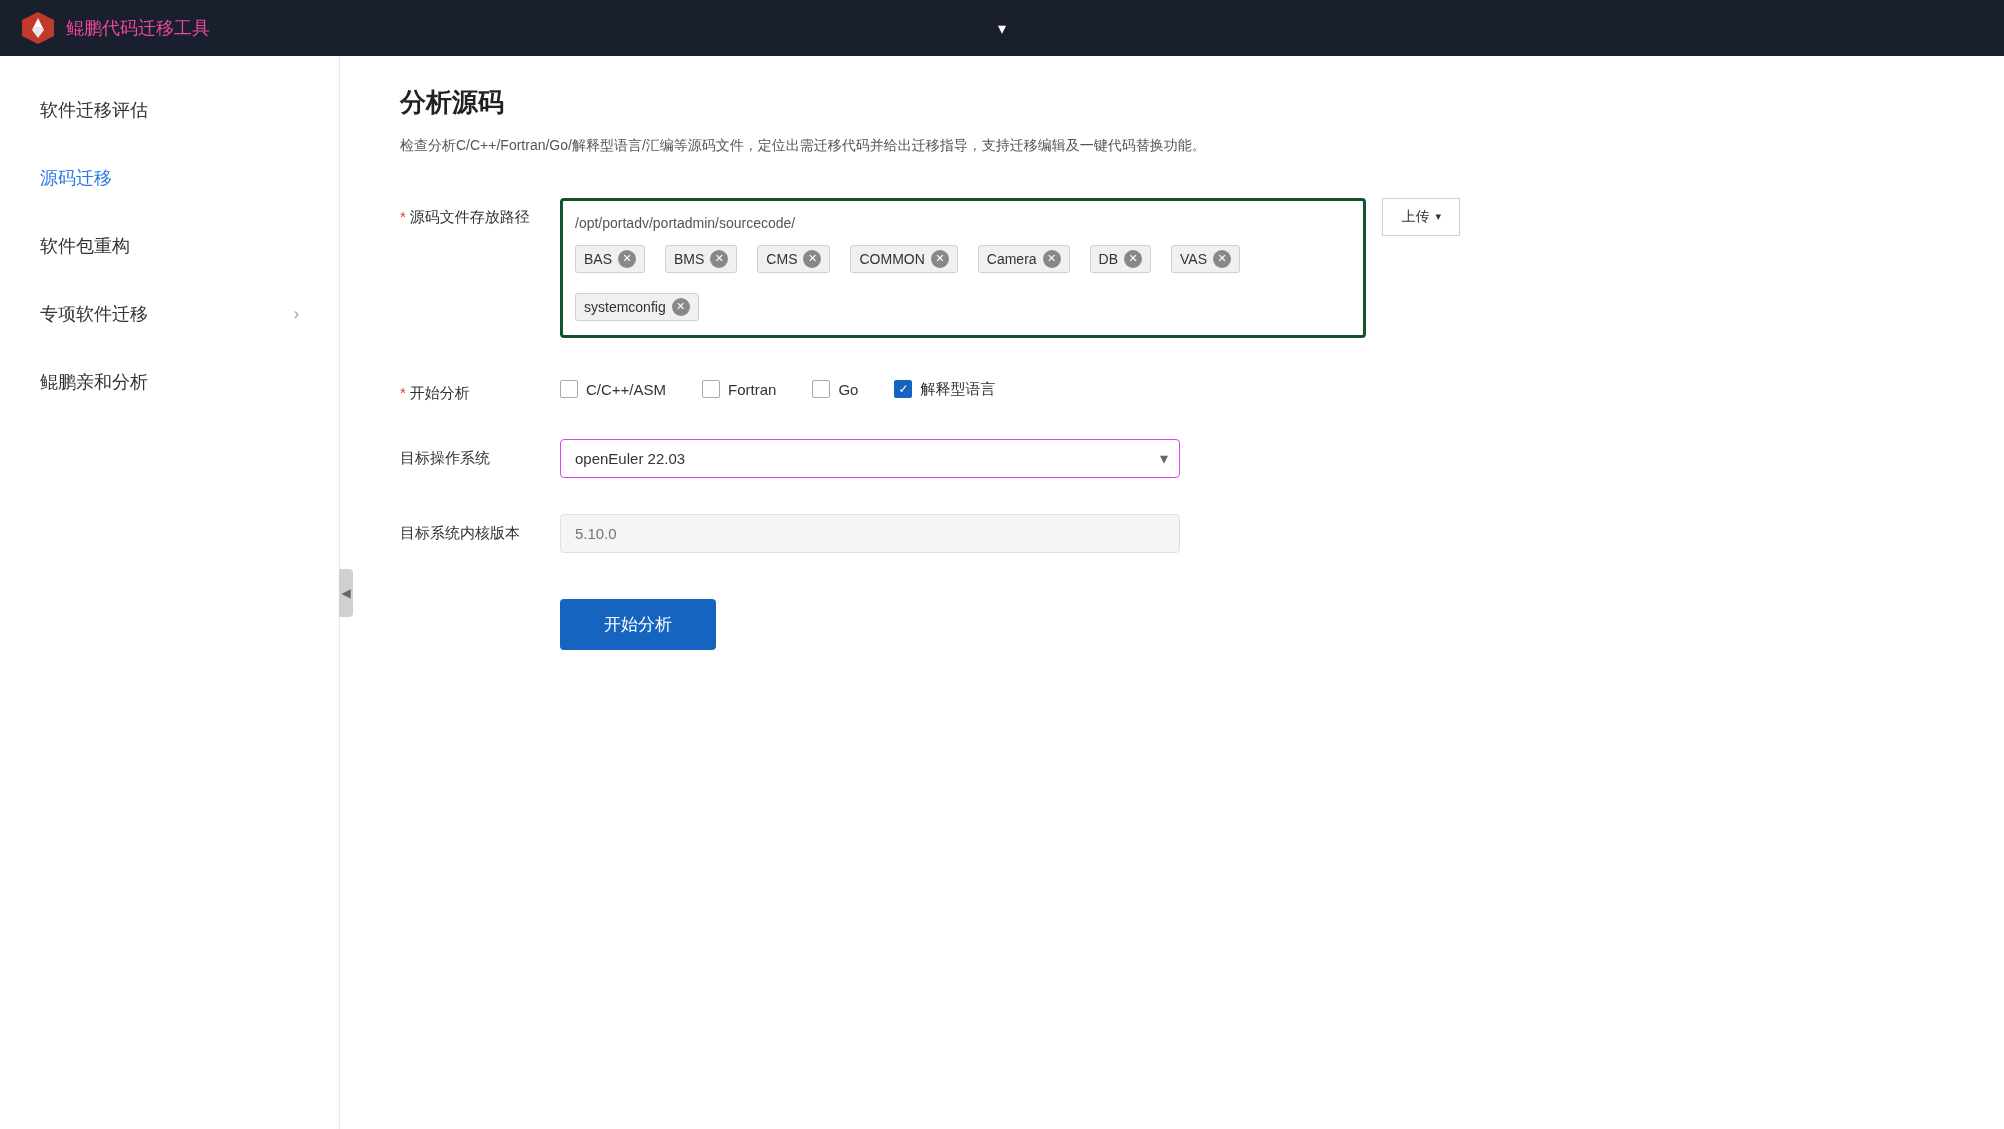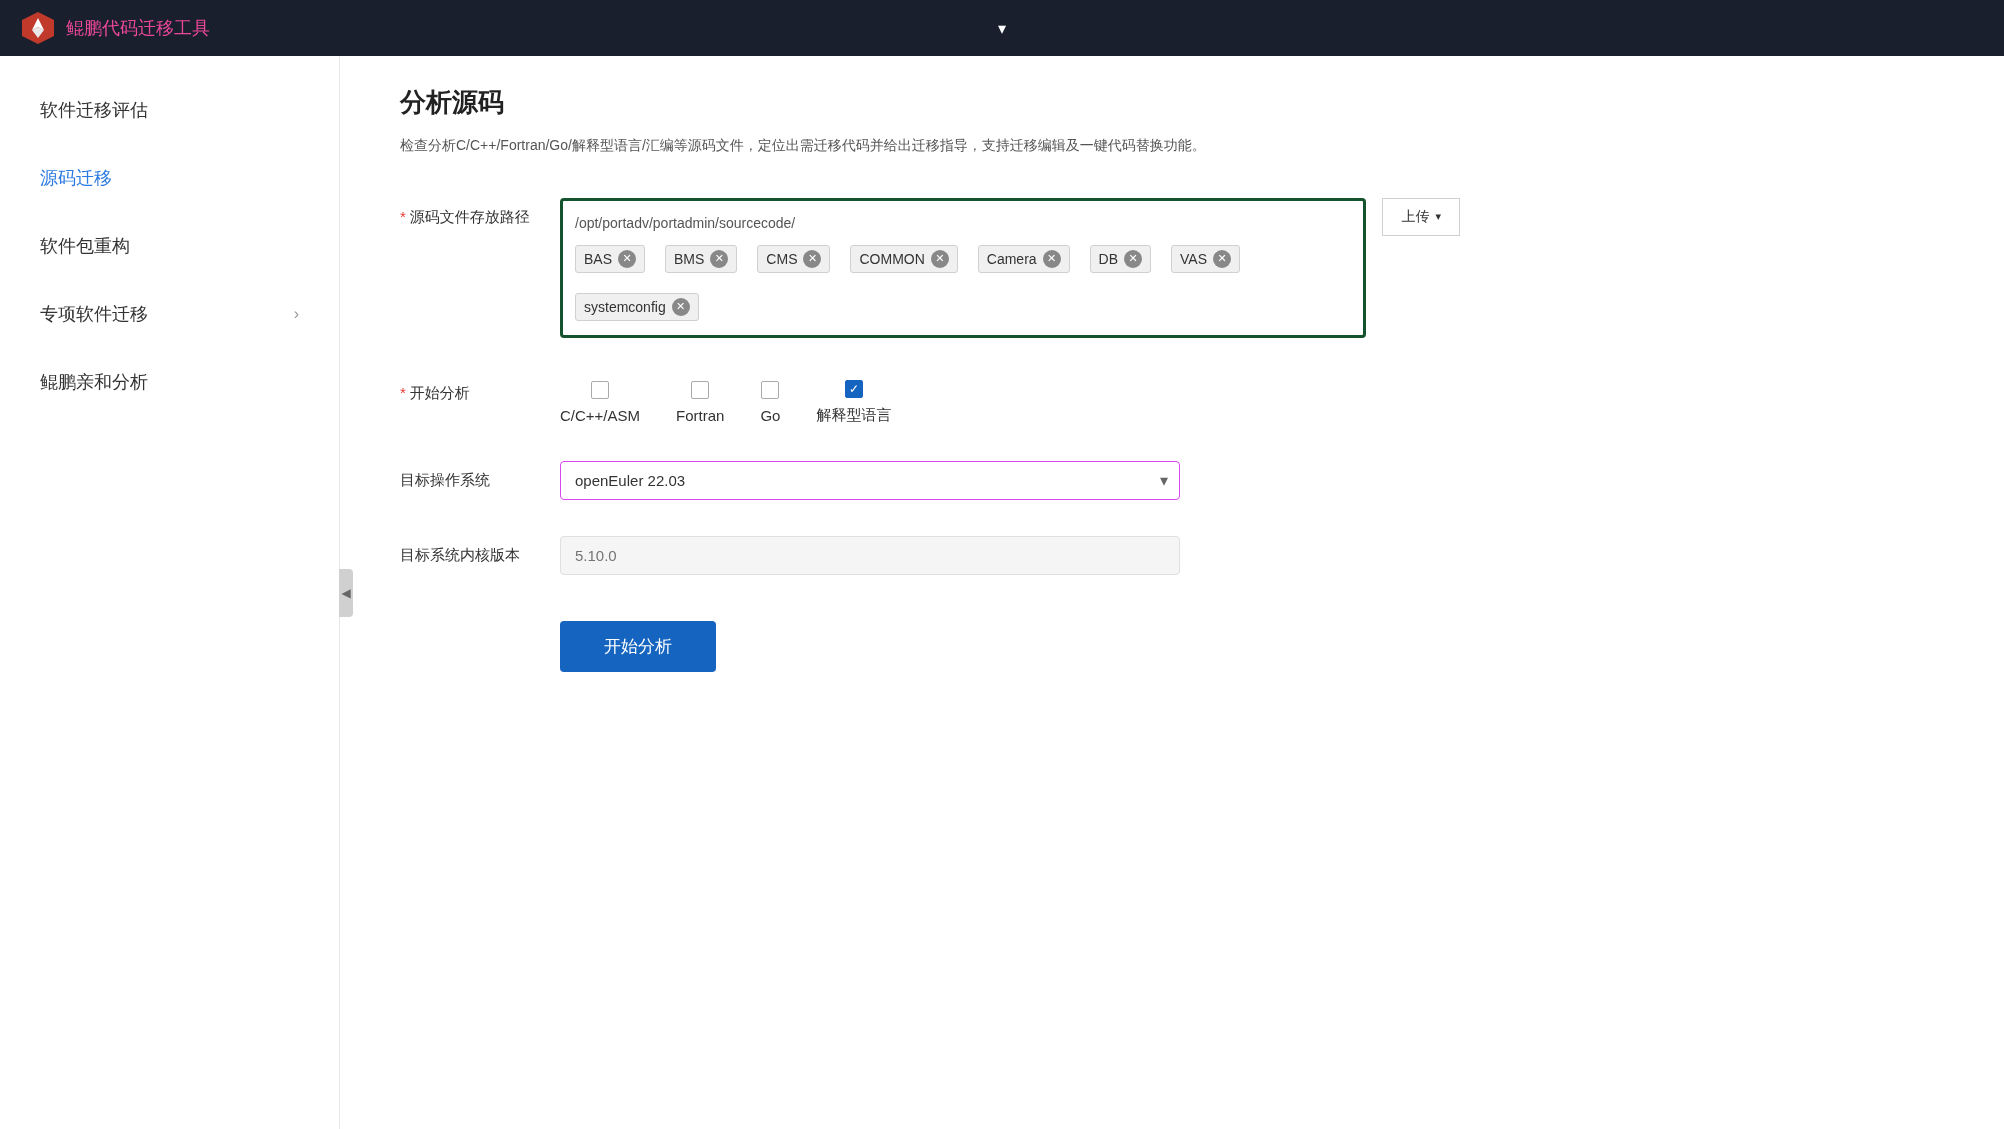--- a/index.html
+++ b/index.html
@@ -198,21 +198,20 @@
       gap: 36px;
       padding-top: 6px;
     }
     .checkbox-item {
       display: flex;
       align-items: center;
       gap: 8px;
       font-size: 15px;
       color: #333;
       cursor: pointer;
-      flex-direction: column;
     }
     .checkbox-box {
       width: 18px;
       height: 18px;
       border: 1px solid #aaa;
       border-radius: 2px;
       background: #fff;
       display: flex;
       align-items: center;
       justify-content: center;

